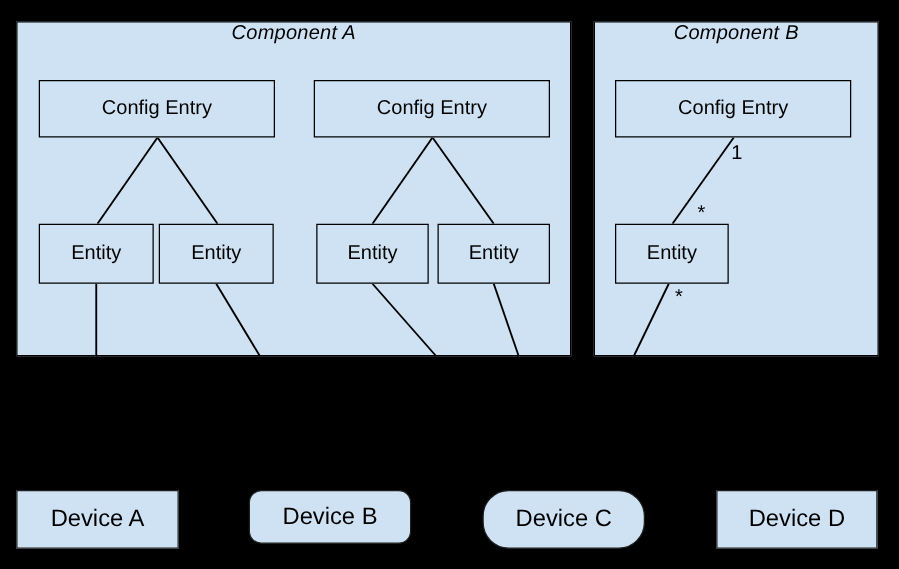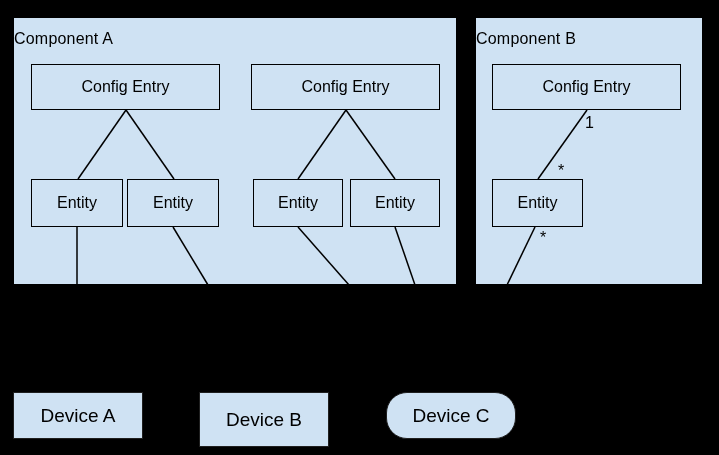--- a/index.html
+++ b/index.html
@@ -13,23 +13,23 @@
     overflow: hidden;
   }
   .component {
     position: absolute;
     background: #cfe2f3;
     border: 1.5px solid #000000;
     box-sizing: border-box;
   }
   .comp-title {
     font-size: 16px;
-    text-align: left;
-    margin-top: 12px;
+    text-align: center;
     letter-spacing: 0.2px;
+    font-style: italic;
   }
   .lines {
     position: absolute;
     left: 0; top: 0;
   }
   .node {
     position: absolute;
     box-sizing: border-box;
     background: #cfe2f3;
     border: 1px solid #000000;
@@ -58,21 +58,21 @@
   #comp-b { left: 475px; top: 17px; width: 228px; height: 268px; }
   #config-a1 { left: 31px;  top: 64px; width: 189px; height: 46px; }
   #config-a2 { left: 251px; top: 64px; width: 189px; height: 46px; }
   #config-b  { left: 492px; top: 64px; width: 189px; height: 46px; }
   #entity-1 { left: 31px;  top: 179px; width: 92px; height: 48px; }
   #entity-2 { left: 127px; top: 179px; width: 92px; height: 48px; }
   #entity-3 { left: 253px; top: 179px; width: 90px; height: 48px; }
   #entity-4 { left: 350px; top: 179px; width: 90px; height: 48px; }
   #entity-b { left: 492px; top: 179px; width: 91px; height: 48px; }
   #device-a { left: 13px;  top: 392px; width: 130px; height: 47px; }
-  #device-b { left: 199px; top: 392px; width: 130px; height: 55px; }
+  #device-b { left: 199px; top: 392px; width: 130px; height: 43px; border-radius: 10px; }
   #device-c { left: 386px; top: 392px; width: 130px; height: 47px; border-radius: 21px; }
   #device-d { left: 573px; top: 392px; width: 129px; height: 47px; }
   #mult-one   { left: 585px; top: 114px; }
   #mult-star-upper { left: 558px; top: 162px; }
   #mult-star-lower { left: 540px; top: 229px; }
 </style>
 </head>
 <body>
 
 <div class="stage">
@@ -129,14 +129,17 @@
 
   <div class="device" id="device-a">
     <span>Device A</span>
   </div>
   <div class="device" id="device-b">
     <span>Device B</span>
   </div>
   <div class="device" id="device-c">
     <span>Device C</span>
   </div>
+  <div class="device" id="device-d">
+    <span>Device D</span>
+  </div>
 
 </div>
 
 </body></html>

